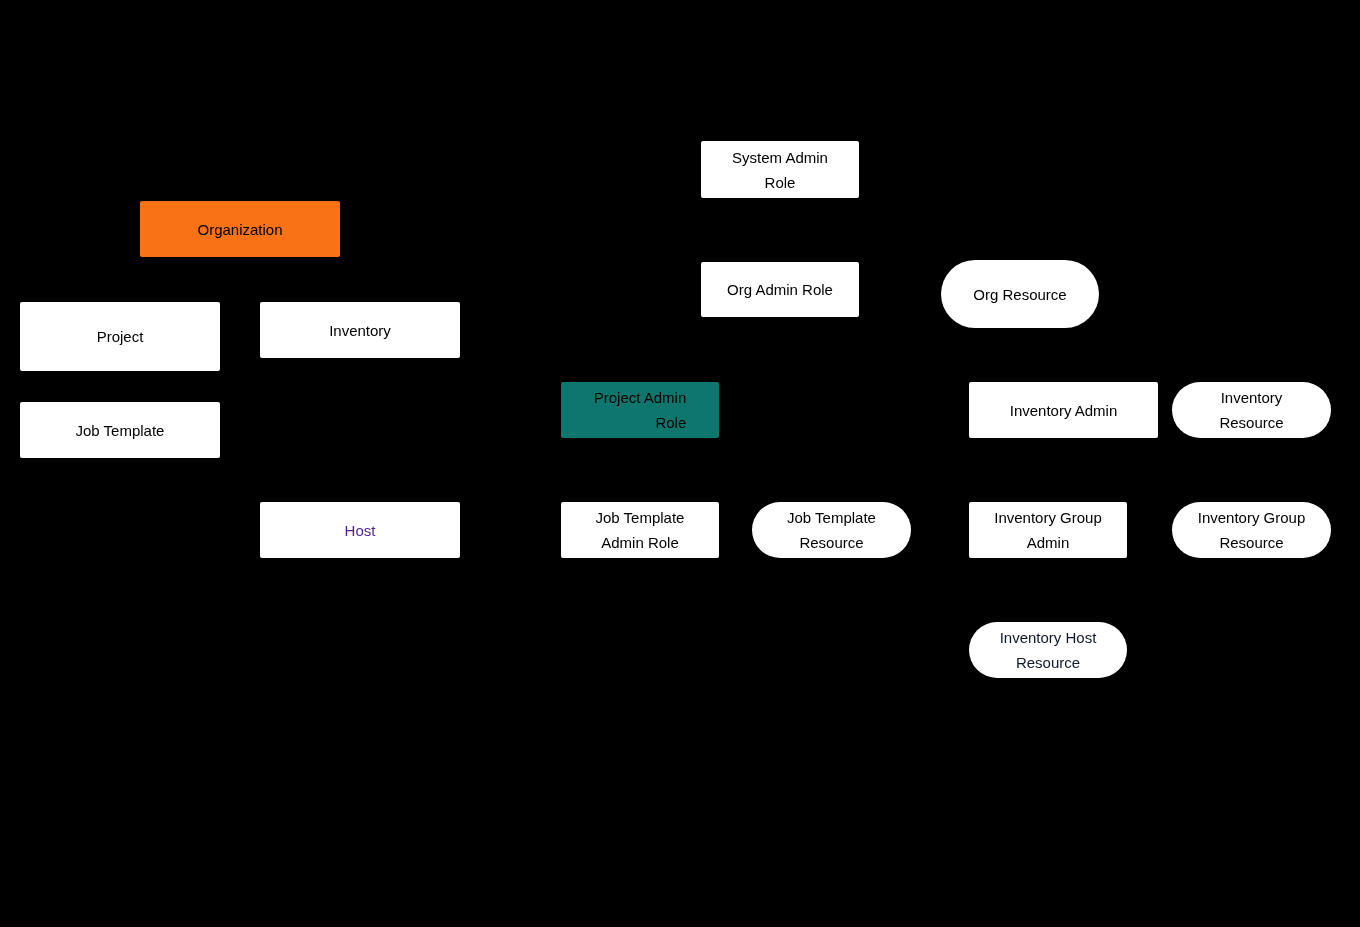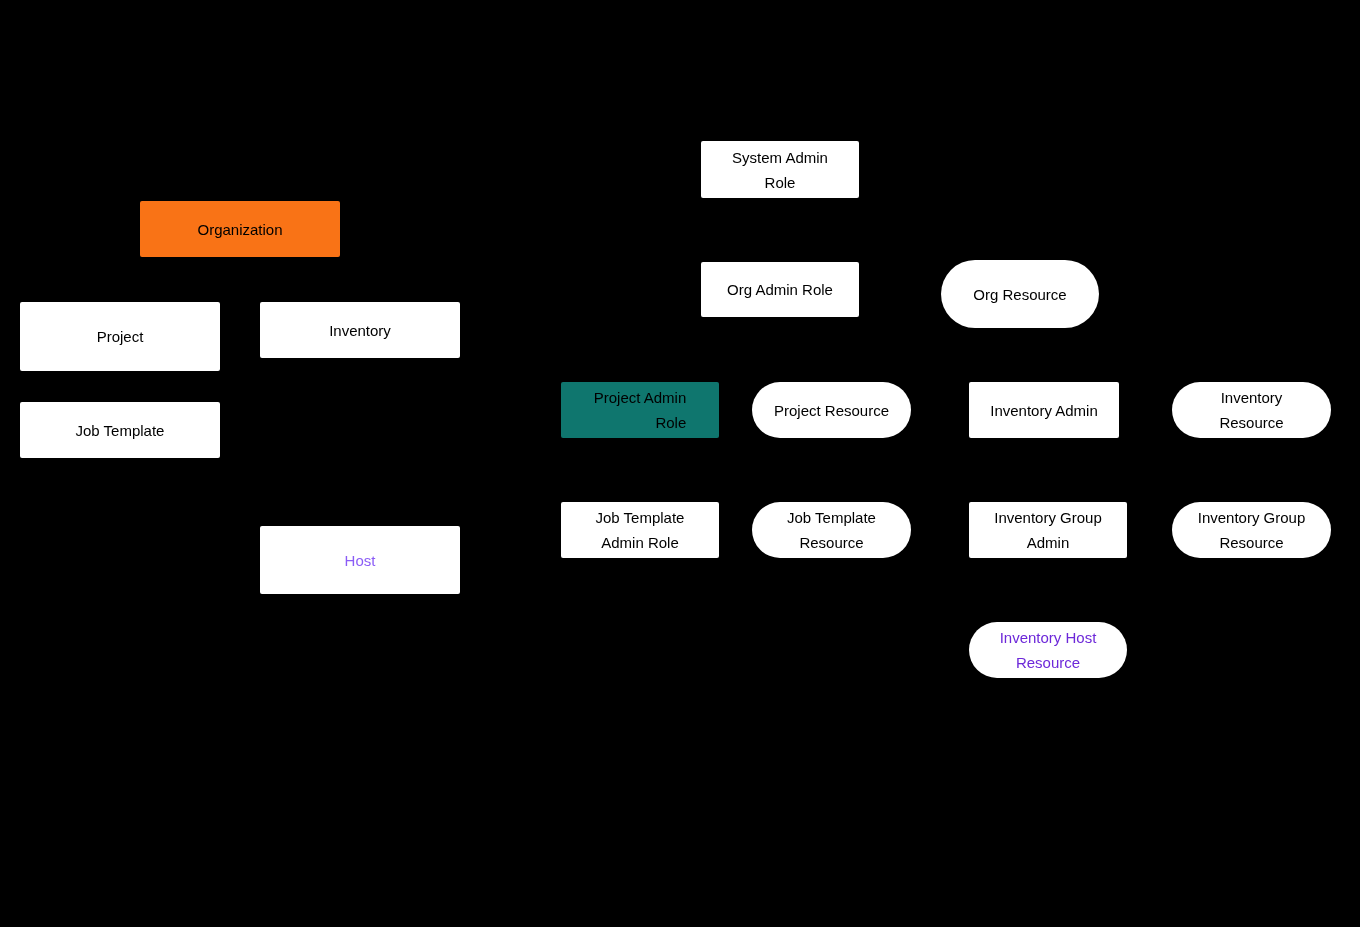--- a/index.html
+++ b/index.html
@@ -37,34 +37,33 @@
   }
 </style>
 </head>
 <body>
 
 <div id="canvas">
     <div class="node rect" style="left: 140px; top: 201px; width: 200px; height: 56px; background: #f97316; color: rgb(0, 0, 0);">Organization</div>
     <div class="node rect" style="left: 20px; top: 302px; width: 200px; height: 69px; background: rgb(255, 255, 255); color: rgb(0, 0, 0);">Project</div>
     <div class="node rect" style="left: 260px; top: 302px; width: 200px; height: 56px; background: rgb(255, 255, 255); color: rgb(0, 0, 0);">Inventory</div>
     <div class="node rect" style="left: 20px; top: 402px; width: 200px; height: 56px; background: rgb(255, 255, 255); color: rgb(0, 0, 0);">Job Template</div>
-    <div class="node rect" style="left: 260px; top: 526px; width: 200px; height: 68px; background: rgb(255, 255, 255); color: #8b5cf6;">Host</div>
+    <div class="node rect" style="left: 260px; top: 502px; width: 200px; height: 56px; background: rgb(255, 255, 255); color: #4c1d95;">Host</div>
     <div class="node rect" style="left: 701px; top: 141px; width: 158px; height: 57px; background: rgb(255, 255, 255); color: rgb(0, 0, 0);">System Admin
 Role</div>
     <div class="node rect" style="left: 701px; top: 262px; width: 158px; height: 55px; background: rgb(255, 255, 255); color: rgb(0, 0, 0);">Org Admin Role</div>
     <div class="node pill" style="left: 941px; top: 260px; width: 158px; height: 68px; background: rgb(255, 255, 255); color: rgb(0, 0, 0);">Org Resource</div>
     <div class="node rect" style="left: 561px; top: 382px; width: 158px; height: 56px; background: #0f766e; color: rgb(0, 0, 0); text-align: right;">Project Admin
 Role</div>
-    <div class="node pill" style="left: 752px; top: 382px; width: 159px; height: 56px; background: rgb(255, 255, 255); color: rgb(0, 0, 0);">Project Resource</div>
-    <div class="node rect" style="left: 969px; top: 382px; width: 150px; height: 56px; background: rgb(255, 255, 255); color: rgb(0, 0, 0);">Inventory Admin</div>
+    <div class="node rect" style="left: 969px; top: 382px; width: 189px; height: 56px; background: rgb(255, 255, 255); color: rgb(0, 0, 0);">Inventory Admin</div>
     <div class="node pill" style="left: 1172px; top: 382px; width: 159px; height: 56px; background: rgb(255, 255, 255); color: rgb(0, 0, 0);">Inventory
 Resource</div>
     <div class="node rect" style="left: 561px; top: 502px; width: 158px; height: 56px; background: rgb(255, 255, 255); color: rgb(0, 0, 0);">Job Template
 Admin Role</div>
     <div class="node pill" style="left: 752px; top: 502px; width: 159px; height: 56px; background: rgb(255, 255, 255); color: rgb(0, 0, 0);">Job Template
 Resource</div>
     <div class="node rect" style="left: 969px; top: 502px; width: 158px; height: 56px; background: rgb(255, 255, 255); color: rgb(0, 0, 0);">Inventory Group
 Admin</div>
     <div class="node pill" style="left: 1172px; top: 502px; width: 159px; height: 56px; background: rgb(255, 255, 255); color: rgb(0, 0, 0);">Inventory Group
 Resource</div>
-    <div class="node pill" style="left: 969px; top: 622px; width: 158px; height: 56px; background: rgb(255, 255, 255); color: #6d28d9;">Inventory Host
+    <div class="node pill" style="left: 969px; top: 622px; width: 158px; height: 56px; background: rgb(255, 255, 255); color: #0f172a;">Inventory Host
 Resource</div>
   </div>
 
 </body></html>

